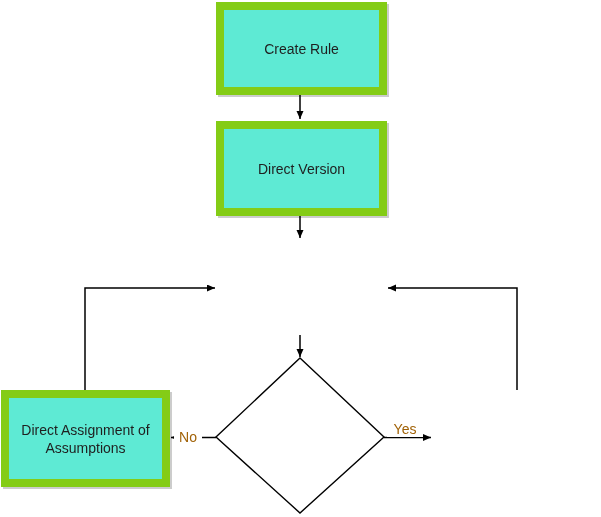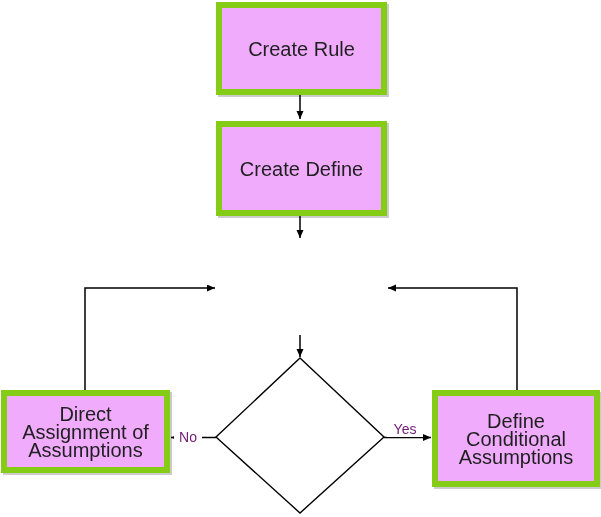--- a/index.html
+++ b/index.html
@@ -20,87 +20,84 @@
     left: 0;
     top: 0;
     width: 601px;
     height: 517px;
     z-index: 2;
     pointer-events: none;
   }
   .node {
     position: absolute;
     box-sizing: border-box;
-    background: #f0abfc;
-    border: 6px solid #84cc16;
+    background: #5eead4;
+    border: 8px solid #84cc16;
     box-shadow: 2px 2px 0 #cccccc;
     display: flex;
     align-items: center;
     justify-content: center;
     text-align: center;
-    font-size: 20px;
+    font-size: 14px;
     line-height: 18px;
     color: #1f1f1f;
     padding: 4px 8px;
     z-index: 1;
   }
   .node-create-rule      { left: 216px; top: 2px;   width: 171px; height: 93px; }
   .node-create-version   { left: 216px; top: 121px; width: 171px; height: 95px; }
   .node-define-assump    { left: 216px; top: 240px; width: 171px; height: 95px; }
-  .node-direct-assign    { left: 1px;   top: 390px; width: 169px; height: 83px; }
+  .node-direct-assign    { left: 1px;   top: 390px; width: 169px; height: 97px; }
   .node-define-cond      { left: 432px; top: 390px; width: 168px; height: 97px; }
   .diamond-label {
     position: absolute;
     left: 225px;
     top: 409px;
     width: 150px;
     height: 56px;
     display: flex;
     align-items: center;
     justify-content: center;
     text-align: center;
     font-size: 14px;
     line-height: 18px;
     color: #1f1f1f;
     z-index: 3;
   }
   .edge-label {
     position: absolute;
     font-size: 14px;
     line-height: 16px;
-    color: #701a75;
+    color: #a16207;
     background: #ffffff;
     text-align: center;
     padding: 0 2px;
     z-index: 3;
   }
   .edge-label-no  { left: 174px; top: 429px; width: 24px; }
   .edge-label-yes { left: 387px; top: 421px; width: 32px; }
 </style>
 </head>
 <body>
 
 <div class="canvas">
 
   <div class="node node-create-rule">
     <span>Create Rule</span>
   </div>
 
   <div class="node node-create-version">
-    <span>Create Define</span>
+    <span>Direct Version</span>
   </div>
 
 
   <div class="node node-direct-assign">
     <span>Direct Assignment of Assumptions</span>
   </div>
 
-  <div class="node node-define-cond">
-    <span>Define Conditional Assumptions</span>
-  </div>
 
   <svg class="connectors" viewBox="0 0 601 517" xmlns="http://www.w3.org/2000/svg">
     <defs>
       <marker id="arrow" markerWidth="9" markerHeight="8" refX="8" refY="3.5" orient="auto" markerUnits="userSpaceOnUse">
         <path d="M0,0 L8,3.5 L0,7 Z" fill="#000000"></path>
       </marker>
     </defs>
 
     <polygon points="300,358 384,437 300,513 216,437" fill="#ffffff" stroke="#000000" stroke-width="1.4"></polygon>
 

